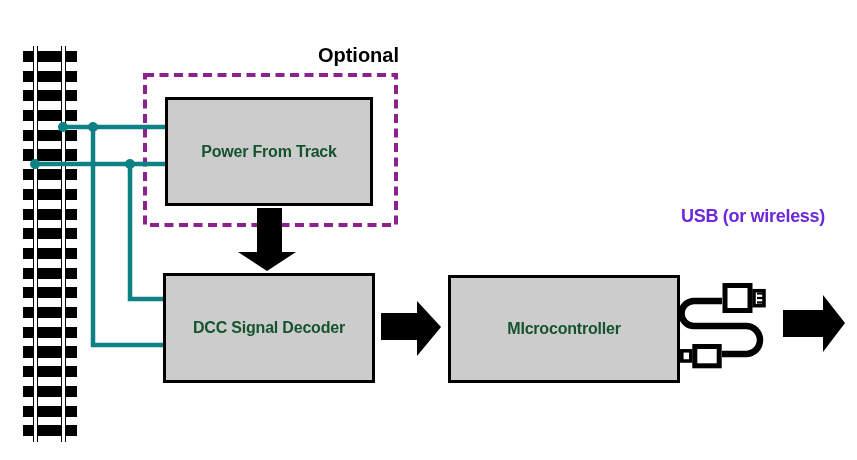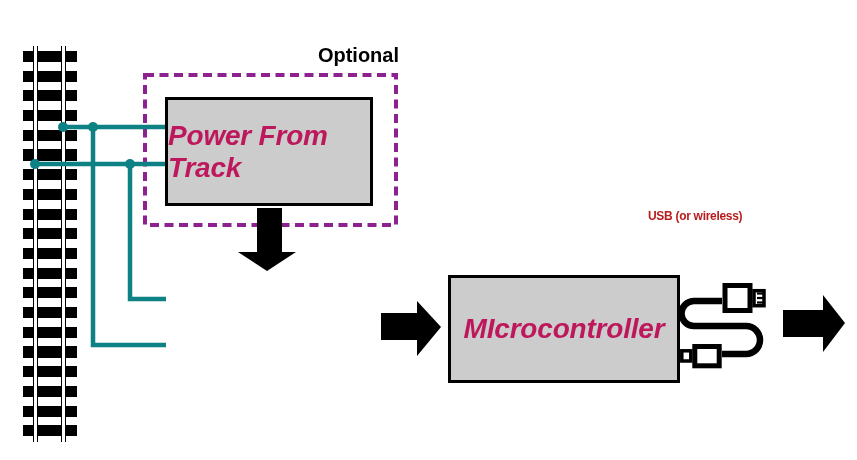--- a/index.html
+++ b/index.html
@@ -35,30 +35,30 @@
   .wire-dot{fill:var(--wire-teal);stroke:none;}
   .arrow{fill:var(--arrow-black);stroke:none;}
   .usb-body{fill:#fff;stroke:#000;stroke-width:5;}
   .usb-plug{fill:#fff;stroke:#000;stroke-width:3.5;}
   .usb-cable{fill:none;stroke:#000;stroke-width:6.5;}
   .usb-pin{stroke:#000;stroke-width:2.2;}
 
   
   .box{position:absolute;background:var(--box-fill);border:3.5px solid var(--box-border);
        display:flex;align-items:center;justify-content:center;
-       font-weight:bold;font-size:28px;color:#be185d;letter-spacing:-0.2px;font-style:italic;}
+       font-weight:bold;font-size:16px;color:#14532d;letter-spacing:-0.2px;}
   .box-power{left:165px;top:97px;width:208px;height:109px;}
   .box-decoder{left:163px;top:273px;width:212px;height:110px;}
   .box-micro{left:448px;top:275px;width:232px;height:108px;}
 
   
   .optional-label{position:absolute;left:143px;top:44px;width:256px;height:24px;
        text-align:right;font-weight:bold;font-size:20px;color:#000;}
   .usb-caption{position:absolute;left:648px;top:204px;width:210px;
-       text-align:left;font-weight:bold;font-size:12px;line-height:24.5px;color:#b91c1c;letter-spacing:-0.3px;}
+       text-align:center;font-weight:bold;font-size:18px;line-height:24.5px;color:#6d28d9;letter-spacing:-0.3px;}
 </style>
 </head>
 <body>
 
 <div class="canvas">
 
   <div class="track">
     <div class="ties"></div>
     <div class="rail rail-left"></div>
     <div class="rail rail-right"></div>
@@ -93,20 +93,23 @@
       <line class="usb-pin" x1="757" y1="302.5" x2="763.5" y2="302.5"></line>
       <rect class="usb-body" x="725" y="285.5" width="25" height="25"></rect>
       <rect class="usb-plug" x="681.8" y="350.8" width="9" height="10.2"></rect>
       <rect class="usb-body" x="694.8" y="346.5" width="24.4" height="19.3"></rect>
     </g>
   </svg>
 
   <div class="box box-power">
     <span>Power From Track</span>
   </div>
+  <div class="box box-decoder">
+    <span>DCC Signal Decoder</span>
+  </div>
   <div class="box box-micro">
     <span>MIcrocontroller</span>
   </div>
 
   <div class="optional-label">Optional</div>
 
   <div class="usb-caption">
     <div>USB (or wireless)</div>
   </div>
 

